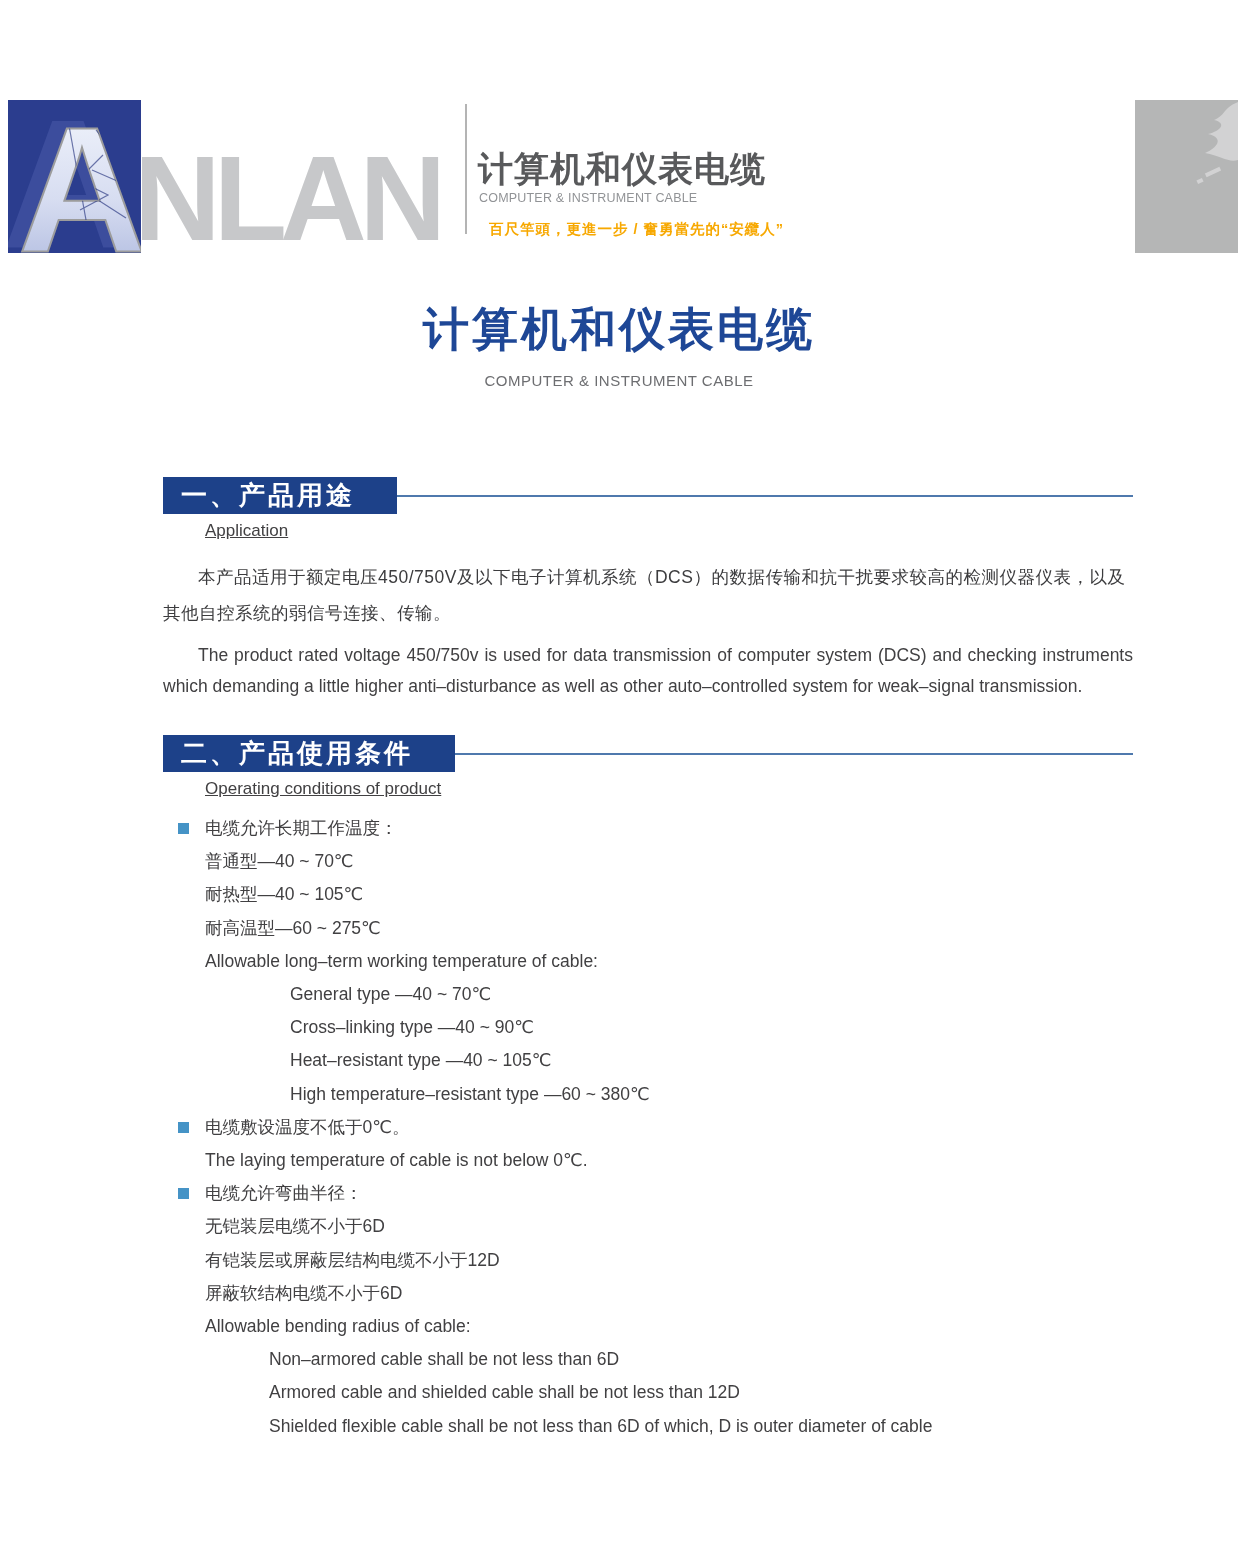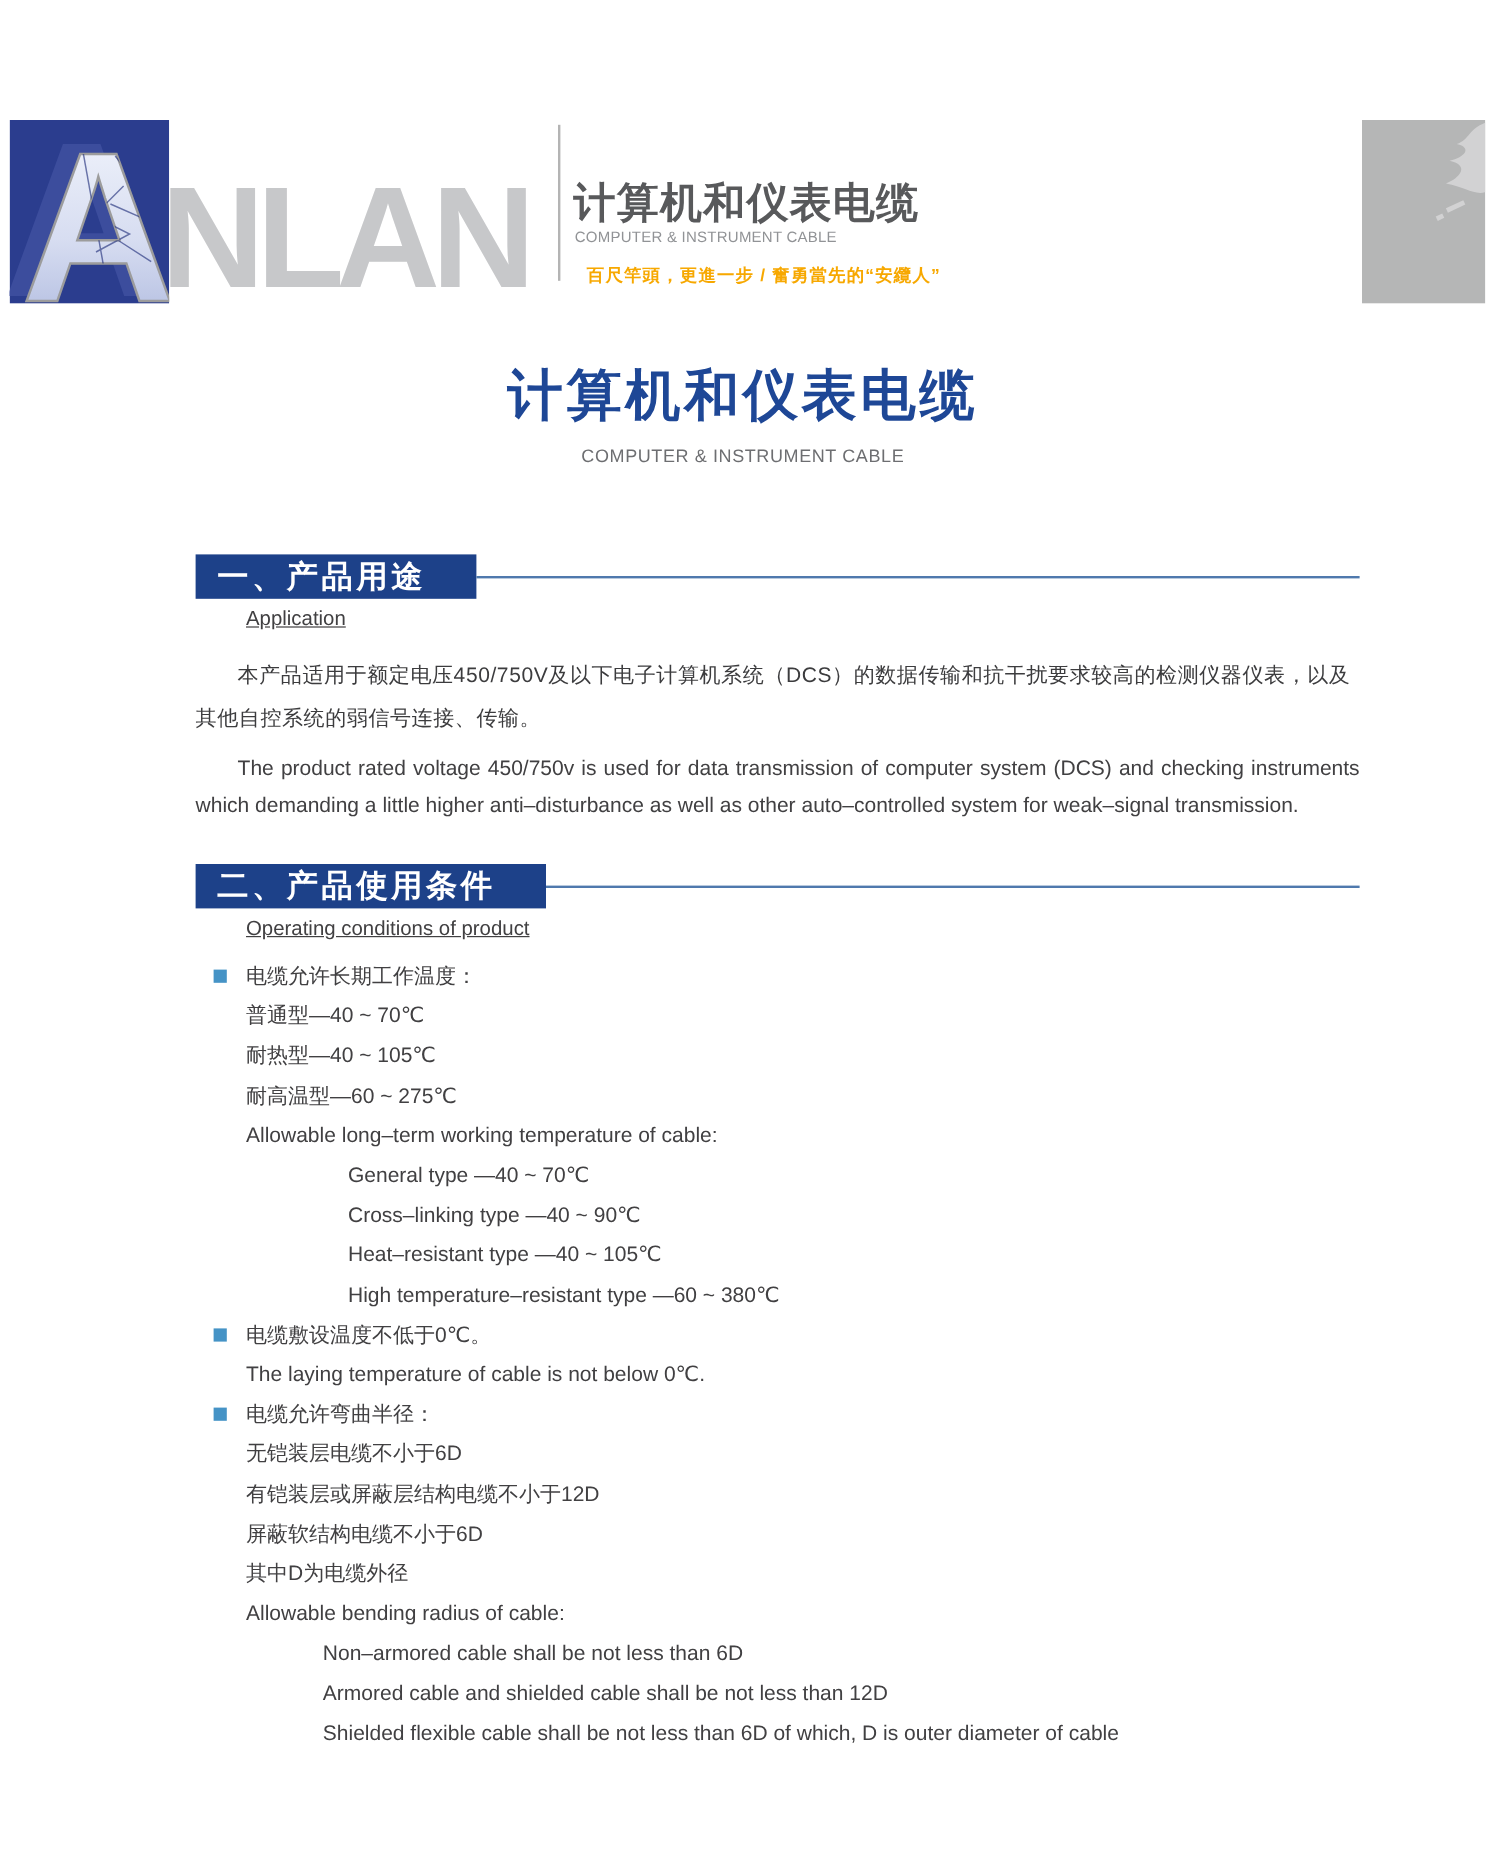--- a/index.html
+++ b/index.html
@@ -19,21 +19,21 @@
   .h-sub{position:absolute;left:479px;top:191px;font-size:12.5px;color:#919396;letter-spacing:.2px;white-space:nowrap;}
   .h-slogan{position:absolute;left:489px;top:220px;font-size:14.5px;font-weight:bold;color:#f7a800;letter-spacing:1px;white-space:nowrap;}
   .photo{position:absolute;left:1135px;top:100px;width:103px;height:153px;}
 
   
   .title-block{position:absolute;top:299px;left:0;width:100%;text-align:center;}
   .page-title{font-size:46px;font-weight:bold;color:#1e4796;letter-spacing:3px;}
   .page-sub{margin-top:11px;font-size:15px;color:#6d6e71;letter-spacing:.5px;}
 
   
-  .content{position:absolute;left:163px;top:462px;width:970px;}
+  .content{position:absolute;left:163px;top:477px;width:970px;}
   .sec-head{display:flex;align-items:center;height:37px;}
   .sec-bar{
     background:#1d4189;color:#ffffff;font-size:26px;font-weight:bold;letter-spacing:3px;
     height:37px;line-height:37px;padding:0 42px 0 18px;white-space:nowrap;
   }
   .sec-rule{flex:1;height:2px;background:#4f79ad;}
   .sub-label{margin:7px 0 0 42px;font-size:17px;color:#414042;text-decoration:underline;}
   .para{margin:18px 0 0 0;font-size:17.5px;text-indent:2em;color:#3c3c3e;}
   .para.zh{line-height:36px;letter-spacing:.5px;}
   .para.en{margin-top:9px;line-height:31px;text-align:justify;color:#414042;}
@@ -121,21 +121,20 @@
       <div class="li i2"><span>General type —40 ~ 70℃</span></div>
       <div class="li i2"><span>Cross–linking type —40 ~ 90℃</span></div>
       <div class="li i2"><span>Heat–resistant type —40 ~ 105℃</span></div>
       <div class="li i2"><span>High temperature–resistant type —60 ~ 380℃</span></div>
       <div class="li"><span class="bullet"></span><span>电缆敷设温度不低于0℃。</span></div>
       <div class="li"><span>The laying temperature of cable is not below 0℃.</span></div>
       <div class="li"><span class="bullet"></span><span>电缆允许弯曲半径：</span></div>
       <div class="li"><span>无铠装层电缆不小于6D</span></div>
       <div class="li"><span>有铠装层或屏蔽层结构电缆不小于12D</span></div>
       <div class="li"><span>屏蔽软结构电缆不小于6D</span></div>
-      <div class="li"><span>其中D为电缆外径</span></div>
       <div class="li"><span>Allowable bending radius of cable:</span></div>
       <div class="li i3"><span>Non–armored cable shall be not less than 6D</span></div>
       <div class="li i3"><span>Armored cable and shielded cable shall be not less than 12D</span></div>
       <div class="li i3"><span>Shielded flexible cable shall be not less than 6D of which, D is outer diameter of cable</span></div>
     </div>
 
   </div>
 </div>
 
 </body></html>

